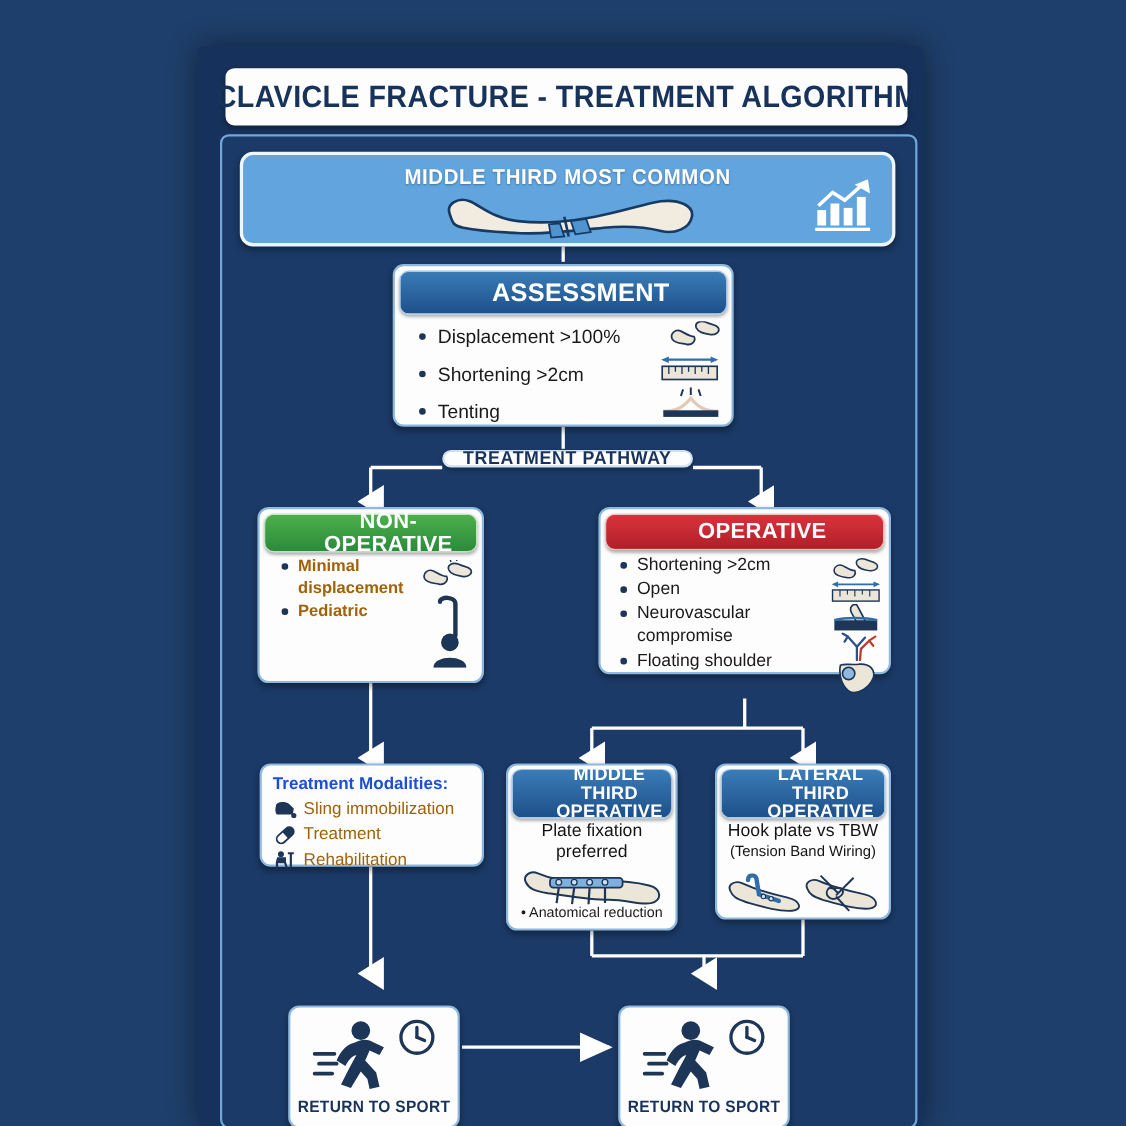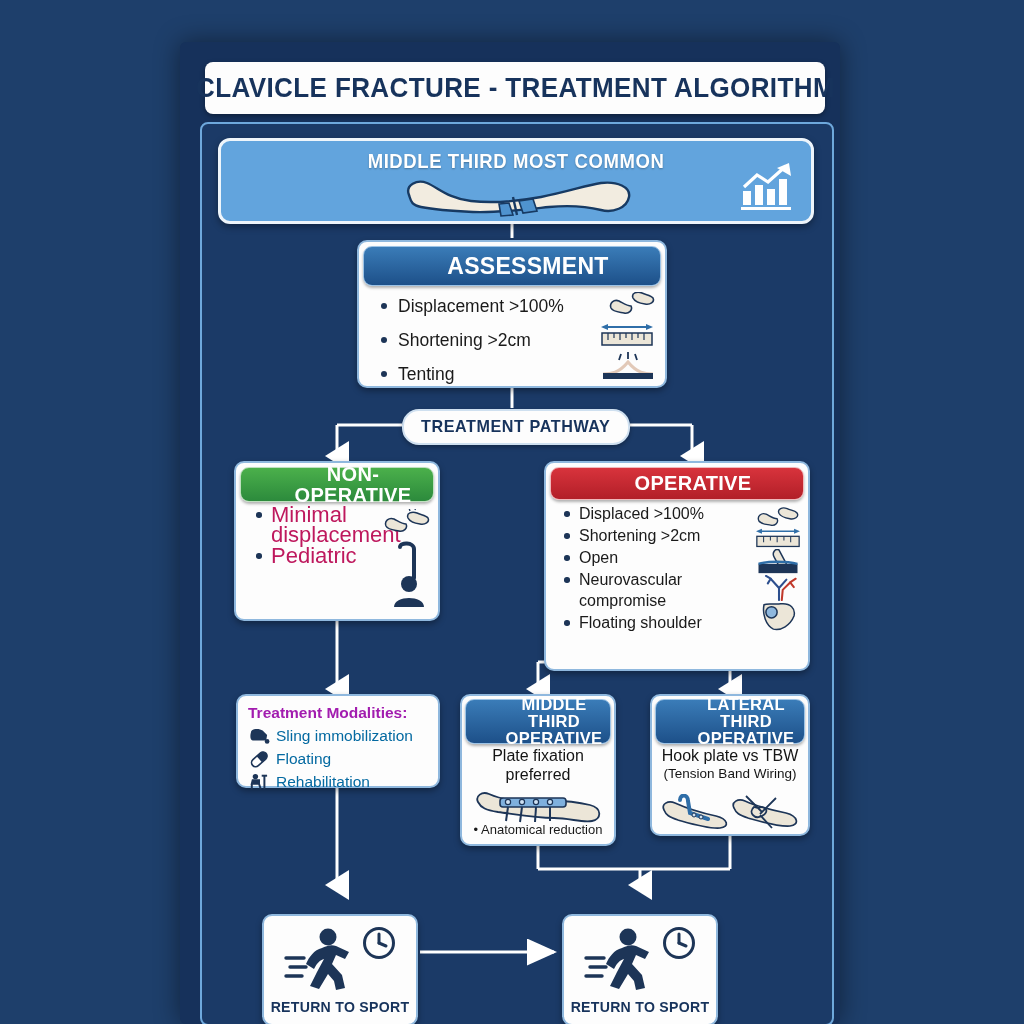--- a/index.html
+++ b/index.html
@@ -83,61 +83,61 @@
     font-size:17.5px;color:#1a1a1a;line-height:32px;
   }
   .assess li:before{
     content:"";position:absolute;left:0;top:13px;width:6px;height:6px;
     border-radius:50%;background:#1d3557;
   }
   .assess .ico{position:absolute;right:10px;}
 
   
   .pathway{
-    left:200px;top:285px;width:228px;height:36px;
+    left:200px;top:285px;width:228px;height:16px;
     background:#fdfdfd;border:2px solid #cfe0f0;border-radius:17px;
     display:flex;align-items:center;justify-content:center;
     box-shadow:0 2px 4px rgba(0,0,0,.3);
   }
   .pathway span{
     color:#17335c;font-size:17px;font-weight:bold;letter-spacing:.6px;
     transform:scaleX(.95);white-space:nowrap;
   }
 
   
   .nonop{left:32px;top:337px;width:206px;height:160px;}
   .nonop .hdr{position:absolute;left:4px;top:4px;right:4px;height:33px;font-size:20px;}
   .nonop ul{margin:0;padding:42px 0 0 0;list-style:none;}
   .nonop li{
     position:relative;margin:0 0 1px 20px;padding-left:15px;
-    font-size:22px;color:#be185d;line-height:20px;
+    font-size:15px;color:#a16207;line-height:20px;font-weight:bold;
   }
   .nonop li:before{
     content:"";position:absolute;left:0;top:7px;width:5.5px;height:5.5px;
     border-radius:50%;background:#1d3557;
   }
 
   
-  .op{left:342px;top:337px;width:266px;height:210px;}
+  .op{left:342px;top:337px;width:266px;height:152px;}
   .op .hdr{position:absolute;left:4px;top:4px;right:4px;height:31px;font-size:20px;}
   .op ul{margin:0;padding:40px 0 0 0;list-style:none;}
   .op li{
     position:relative;margin:0 0 1px 18px;padding-left:15px;
     font-size:16px;color:#1a1a1a;line-height:21px;
   }
   .op li:before{
     content:"";position:absolute;left:0;top:8px;width:5.5px;height:5.5px;
     border-radius:50%;background:#1d3557;
   }
 
   
   .modal{left:34px;top:570px;width:204px;height:94px;padding:8px 10px 0 10px;}
-  .modal h4{margin:0 0 2px 0;font-size:15.5px;color:#a21caf;font-weight:bold;}
+  .modal h4{margin:0 0 2px 0;font-size:15.5px;color:#1d4ed8;font-weight:bold;}
   .modal .row{display:flex;align-items:center;gap:6px;height:23px;}
-  .modal .row span.txt{font-size:15.5px;color:#0369a1;}
+  .modal .row span.txt{font-size:15.5px;color:#a16207;}
 
   
   .mid{left:258px;top:570px;width:156px;height:152px;}
   .lat{left:448px;top:570px;width:160px;height:142px;}
   .mid .hdr,.lat .hdr{position:absolute;left:3px;top:3px;right:3px;height:43px;font-size:16.5px;}
   .sub-body{position:absolute;left:0;right:0;top:50px;text-align:center;}
   .sub-body .line1{font-size:16px;color:#141414;line-height:19px;}
   .sub-body .line2{font-size:13.5px;color:#141414;line-height:17px;}
   .mid .bullet{
     position:absolute;left:0;right:0;bottom:7px;text-align:center;
@@ -295,21 +295,20 @@
       </svg>
       <svg style="position:absolute;right:12px;top:112px" width="34" height="32" viewBox="0 0 34 32">
         <circle cx="17" cy="9" r="8" fill="#1d3557"></circle>
         <path d="M2,32 C2,20 32,20 32,32 Z" fill="#1d3557"></path>
       </svg>
     </div>
 
     <div class="node card op">
       <div class="hdr hdr-red">OPERATIVE</div>
       <ul>
-        <li>Displaced &gt;100%</li>
         <li>Shortening &gt;2cm</li>
         <li>Open</li>
         <li>
           <span>Neurovascular</span><br>
           <span>compromise</span>
         </li>
         <li>Floating shoulder</li>
       </ul>
       <svg style="position:absolute;right:8px;top:42px" width="44" height="22" viewBox="0 0 46 24">
         <path d="M2,17 C0,12 5,8 10,10 C14,12 18,15 22,15 C24,19 20,23 15,22 C10,21 4,21 2,17Z" fill="#ece6d8" stroke="#1d3557" stroke-width="1.5"></path>
@@ -357,21 +356,21 @@
         </svg>
         <span class="txt">Sling immobilization</span>
       </div>
       <div class="row">
         <svg width="22" height="18" viewBox="0 0 24 20">
           <g transform="rotate(-42 12 10)">
             <rect x="2" y="6" width="20" height="9" rx="4.5" fill="#ffffff" stroke="#1d3557" stroke-width="1.8"></rect>
             <path d="M12,6 h5.5 a4.5,4.5 0 0 1 0,9 H12 Z" fill="#1d3557"></path>
           </g>
         </svg>
-        <span class="txt">Floating</span>
+        <span class="txt">Treatment</span>
       </div>
       <div class="row">
         <svg width="22" height="18" viewBox="0 0 24 20">
           <circle cx="8" cy="4" r="3" fill="#1d3557"></circle>
           <path d="M5,8 L12,8 L12,12 L4,12 Z M4,12 L4,18 M12,12 L14,18" stroke="#1d3557" stroke-width="2.2" fill="#1d3557"></path>
           <line x1="18" y1="3" x2="18" y2="18" stroke="#1d3557" stroke-width="2.2"></line>
           <line x1="15" y1="3" x2="21" y2="3" stroke="#1d3557" stroke-width="2.2"></line>
         </svg>
         <span class="txt">Rehabilitation</span>
       </div>

